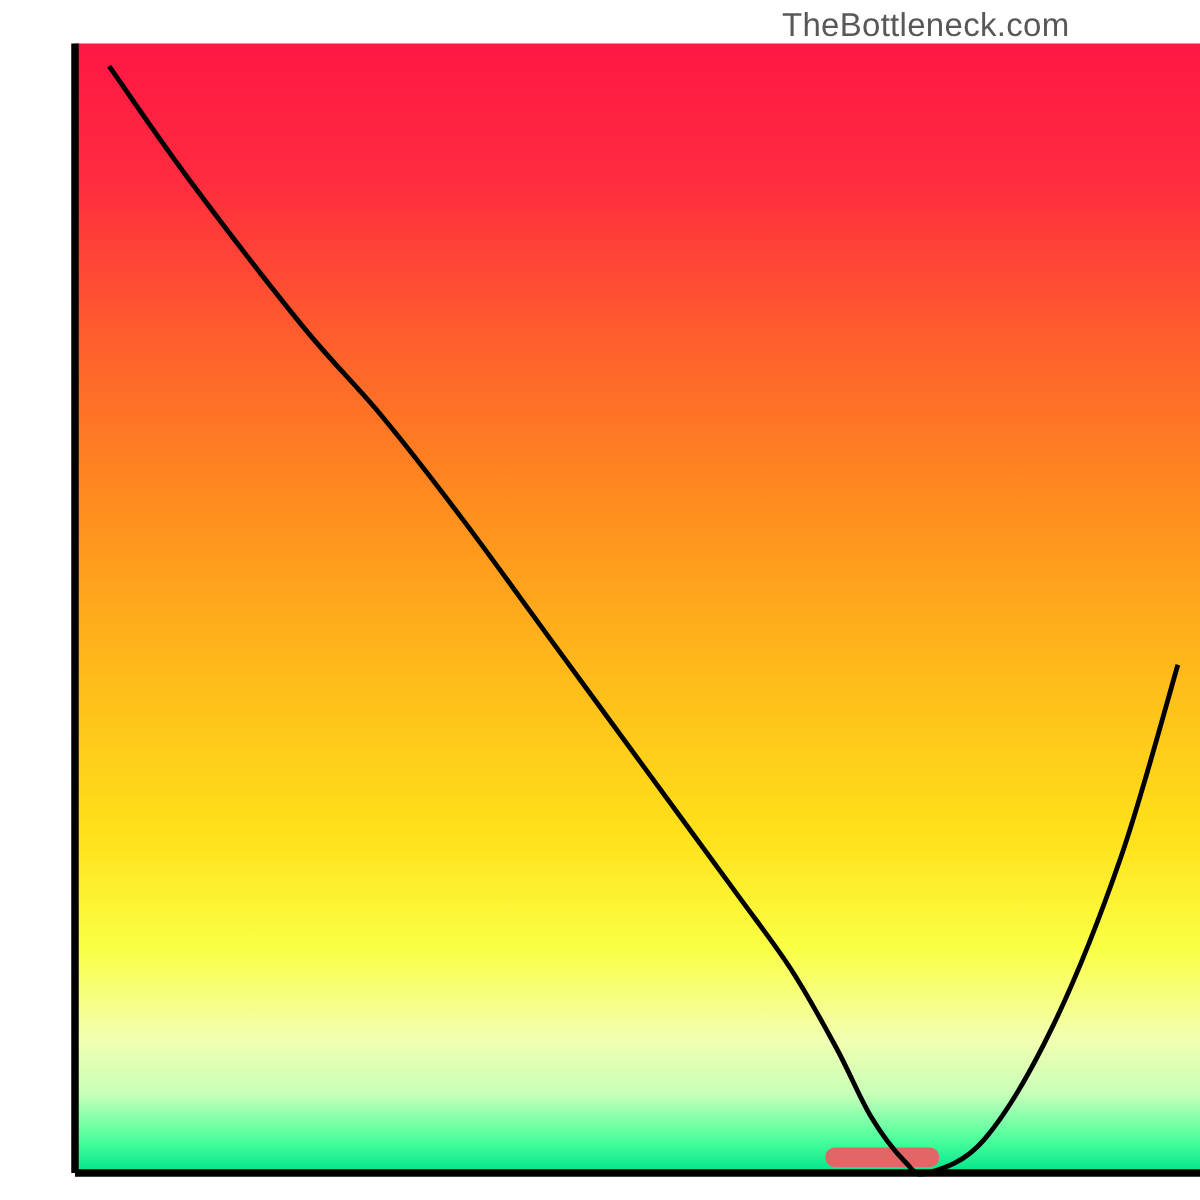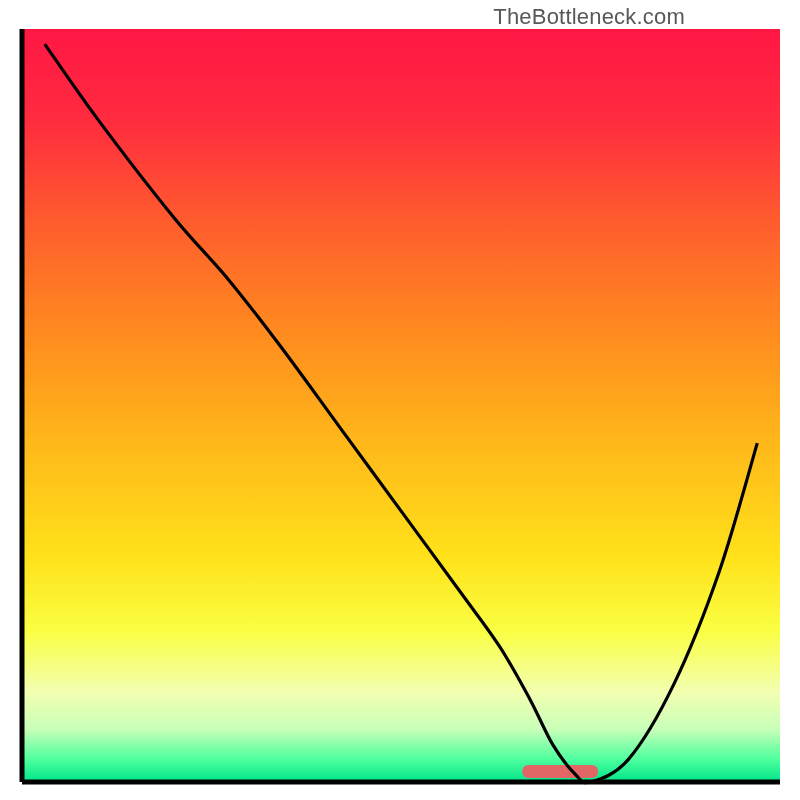--- a/index.html
+++ b/index.html
@@ -7,20 +7,21 @@
     padding: 0;
     width: 800px;
     height: 800px;
     background: #ffffff;
     font-family: Arial, Helvetica, sans-serif;
   }
   .container {
     position: relative;
     width: 699px;
     height: 800px;
+    margin-left: 28px;
   }
   .watermark {
     position: absolute;
     top: 4px;
     right: 14px;
     font-size: 22px;
     font-weight: 500;
     color: #58585a;
     letter-spacing: 0.2px;
   }

